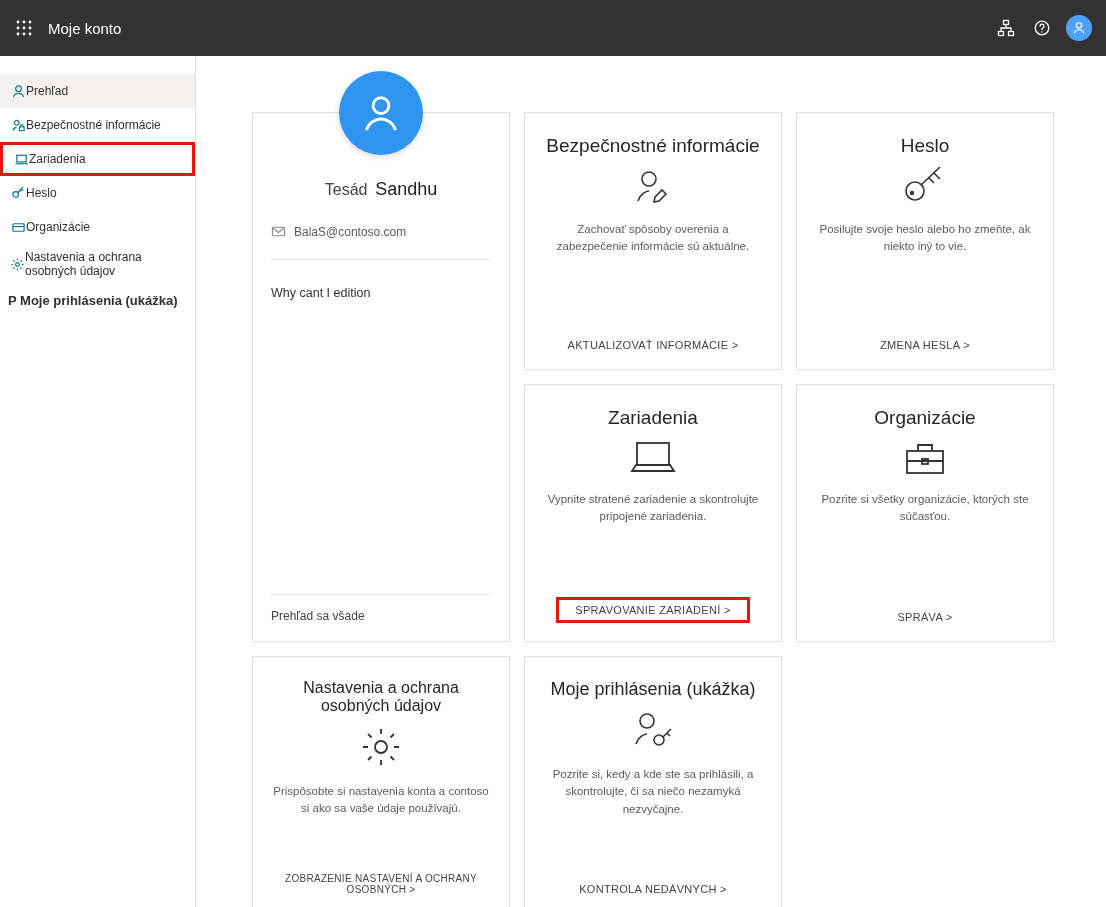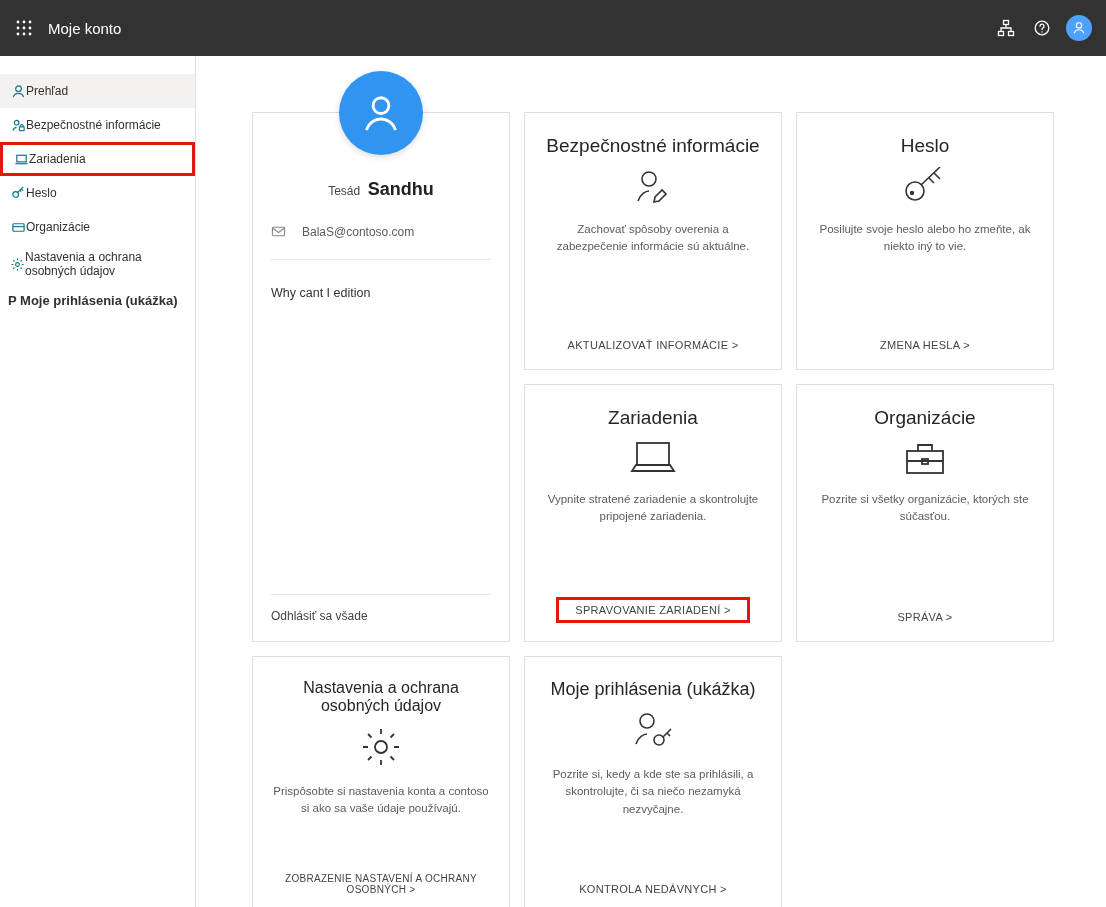--- a/index.html
+++ b/index.html
@@ -114,24 +114,24 @@
   }
   
   .avatar-big {
     width: 84px; height: 84px; border-radius: 50%;
     background: #2f95f1;
     display: flex; align-items: center; justify-content: center;
     position: absolute; top: -42px; left: 50%; transform: translateX(-50%);
     box-shadow: 0 2px 6px rgba(0,0,0,.15);
   }
   .profile-name { margin-top: 44px; margin-bottom: 18px; }
-  .profile-name .fn { font-size: 12px; color:#444; margin-right:4px;}
-  .profile-name .ln { font-size: 18px; font-weight: 700; color:#222;}
+  .profile-name .fn { font-size: 16px; color:#444; margin-right:4px;}
+  .profile-name .ln { font-size: 18px; font-weight: 400; color:#222;}
   .contact-row {
-    display: flex; align-items: center; gap: 16px;
+    display: flex; align-items: center; gap: 8px;
     font-size: 12px; color: #5b5b5b;
     padding: 6px 0;
   }
   .hr-light { border: none; border-top: 1px solid #e6e6e6; margin: 14px 0; }
   .note-text { font-size: 12.5px; color:#333; margin: 12px 0 20px 0;}
   .signout-link { font-size: 12px; color:#444; cursor:pointer; margin-top:auto; }
   
   .teal { color: #0e7a8a; stroke:#0e7a8a; }
   svg { display:block; }
 </style>
@@ -260,21 +260,21 @@
           <svg width="15" height="15" viewBox="0 0 16 16" fill="none" stroke="#888" stroke-width="1.2">
               <rect x="1.5" y="3.5" width="13" height="9" rx="1"></rect>
               <path d="M2 4.5 8 9l6-4.5"></path>
             </svg>
           <span>BalaS@contoso.com</span>
         </div>
         <hr class="hr-light">
         <div class="note-text">Why cant I edition</div>
         <div style="flex:1"></div>
         <hr class="hr-light">
-        <div class="signout-link">Odhlásiť sa všade</div>
+        <div class="signout-link">Prehľad sa všade</div>
       </div>
 
       <div class="card h-reg">
         <div class="card-title">Bezpečnostné informácie</div>
         <div class="card-icon">
           <svg width="40" height="40" viewBox="0 0 40 40" fill="none" stroke="#333" stroke-width="1.6">
             <circle cx="16" cy="12" r="7"></circle>
               <path d="M5 34c2-7 8-10 11-10"></path>
             <path d="M22 30l7-7 4 4-7 7-5 1z"></path>
           </svg>

